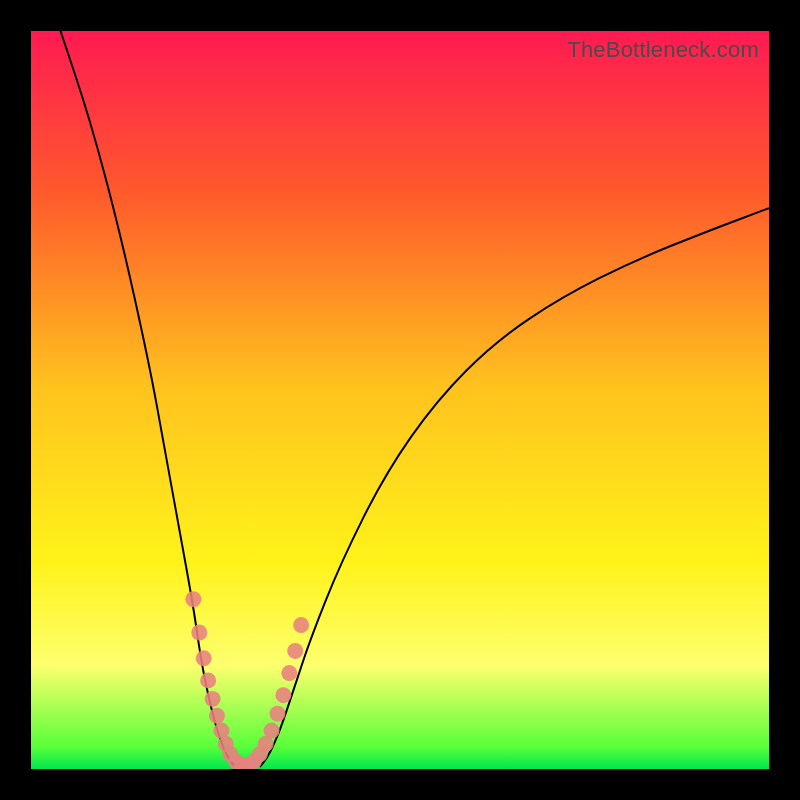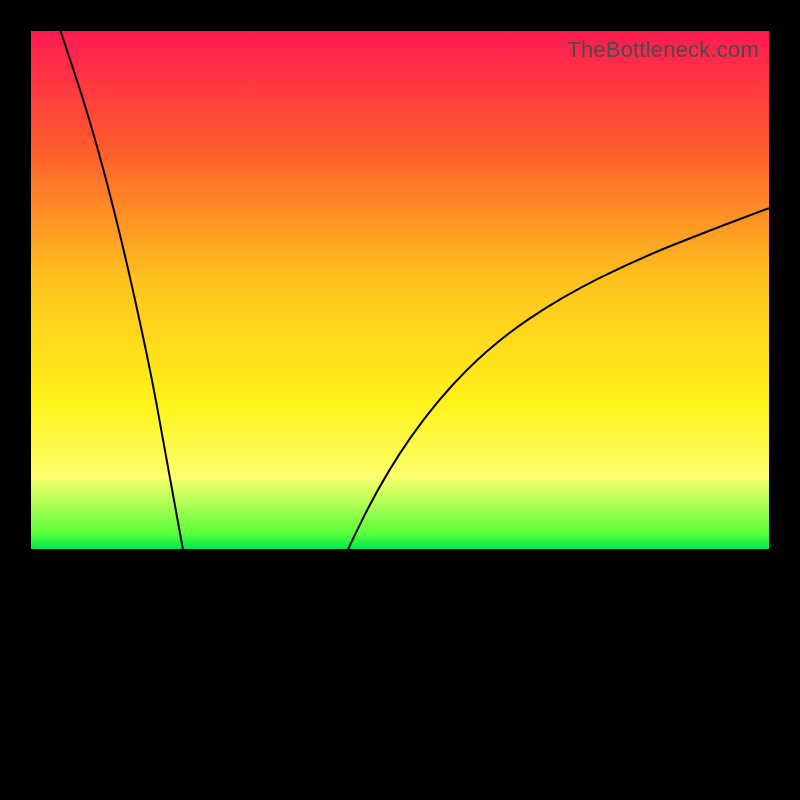--- a/index.html
+++ b/index.html
@@ -16,21 +16,21 @@
     top: 0; left: 0;
     width: 800px;
     height: 800px;
     background: #000;
   }
   .plot-area {
     position: absolute;
     top: 31px;
     left: 31px;
     width: 738px;
-    height: 518px;
+    height: 738px;
     
     overflow: hidden;
   }
   .watermark {
     position: absolute;
     top: 6px;
     right: 10px;
     color: #4b4b4b;
     font-size: 22px;
     font-weight: 500;

